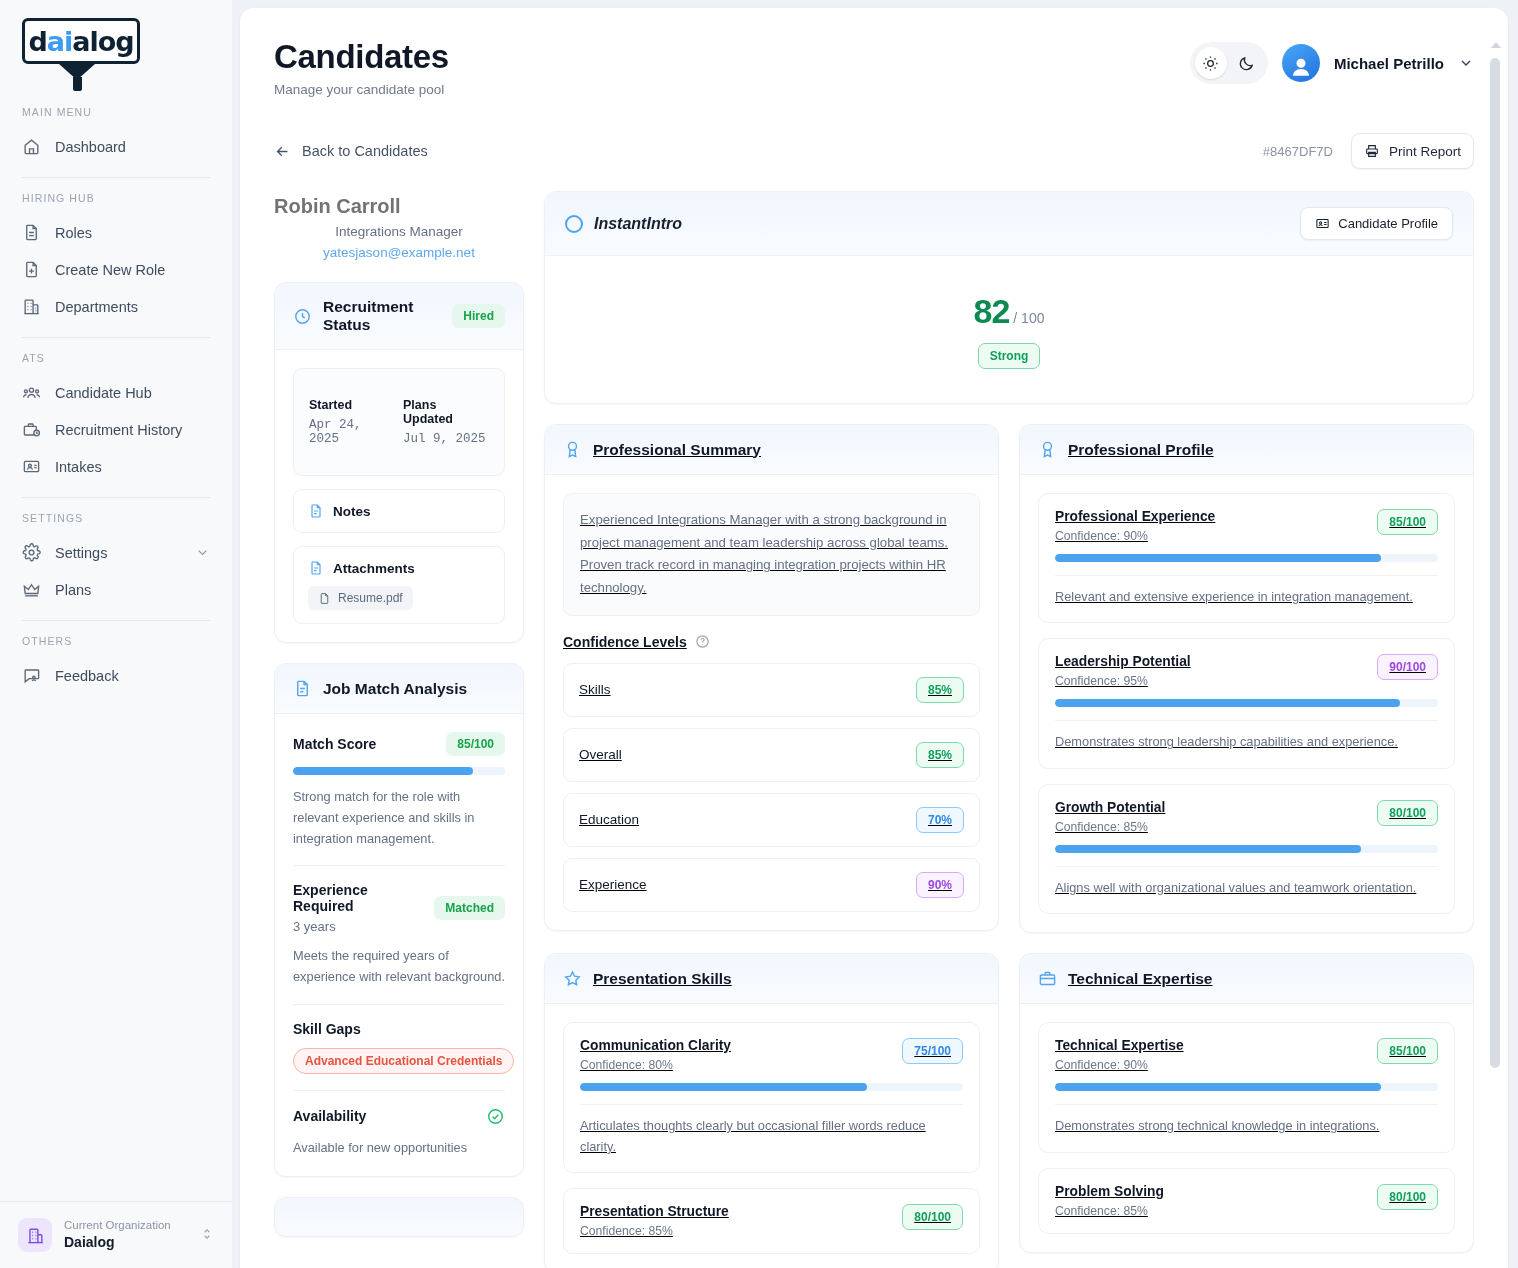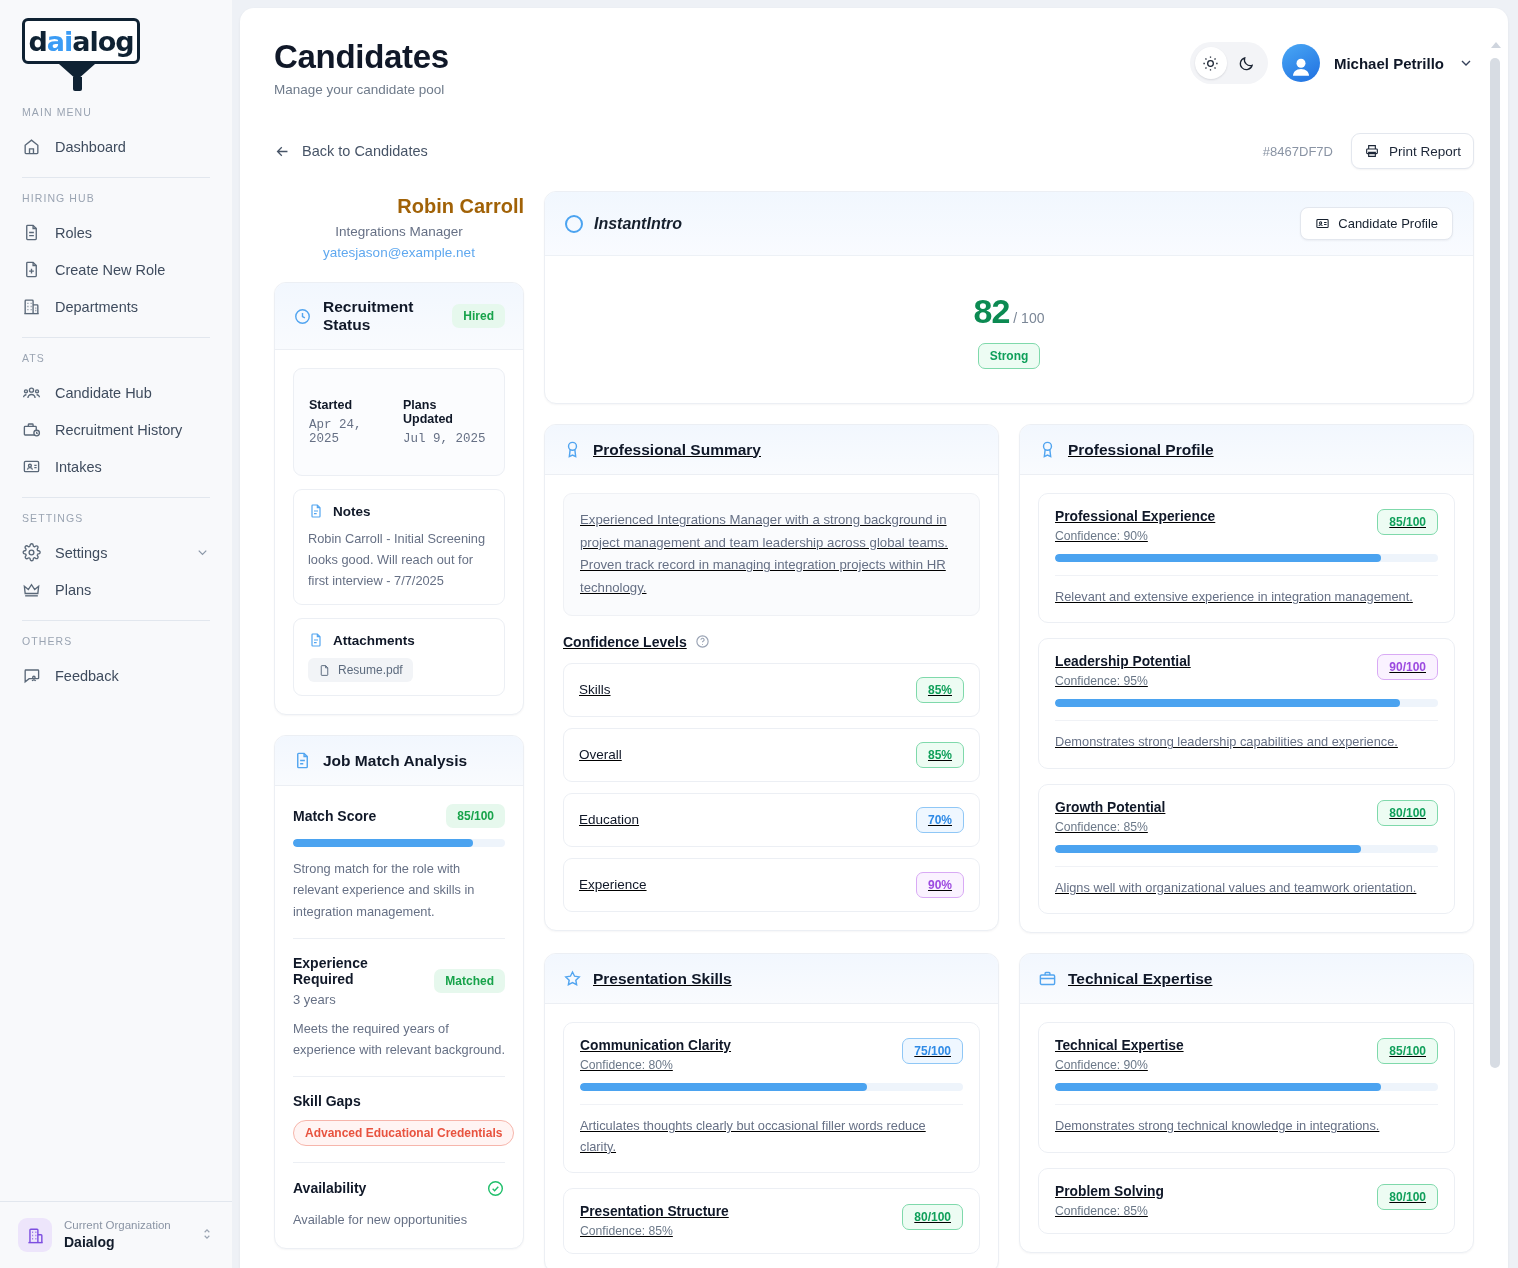--- a/index.html
+++ b/index.html
@@ -156,21 +156,21 @@
     padding: 15px 18px;
     background: linear-gradient(180deg,#f2f7fe 0%,#f9fbfe 100%);
     border-bottom: 1px solid #eceff4;
   }
   .card-head .hicon { color: #52a5f0; display: flex; }
   .card-head .hicon svg { width: 19px; height: 19px; display: block; }
   .card-title { font-size: 15.5px; font-weight: 700; color: #101828; }
   .card-body { padding: 18px; }
 
   
-  .cand-name { font-size: 20px; font-weight: 800; color: #a16207; text-align: right; }
+  .cand-name { font-size: 20px; font-weight: 800; color: #737373; text-align: left; }
   .cand-role { font-size: 13.5px; color: #667085; text-align: center; margin-top: 6px; }
   .cand-mail { font-size: 13.5px; color: #5fa8ef; text-align: center; margin-top: 6px; cursor: pointer; }
 
   .pill {
     display: inline-flex; align-items: center; justify-content: center;
     font-size: 12px; font-weight: 600; border-radius: 7px; padding: 5px 11px;
     white-space: nowrap;
   }
   .pill-green-soft { background: #e6f8ed; color: #17a34a; }
   .pill-green { background: #edfcf3; color: #0f9f5a; border: 1px solid #7fd9ab; }
@@ -538,21 +538,20 @@
                   <div class="mini-head">
                     <span class="micon">
                         <svg viewBox="0 0 24 24" fill="none" stroke="currentColor" stroke-width="1.8">
                           <path d="M14 3H7a1 1 0 0 0-1 1v16a1 1 0 0 0 1 1h10a1 1 0 0 0 1-1V7z"></path>
                           <path d="M14 3v4h4"></path>
                           <path d="M9 12h6M9 16h4"></path>
                         </svg>
                       </span>
                     <span class="mini-title">Notes</span>
                   </div>
-                  <div class="mini-text">Robin Carroll - Initial Screening looks good. Will reach out for first interview - 7/7/2025</div>
                 </div>
 
                 <div class="mini-card">
                   <div class="mini-head">
                     <span class="micon">
                         <svg viewBox="0 0 24 24" fill="none" stroke="currentColor" stroke-width="1.8">
                           <path d="M14 3H7a1 1 0 0 0-1 1v16a1 1 0 0 0 1 1h10a1 1 0 0 0 1-1V7z"></path>
                           <path d="M14 3v4h4"></path>
                           <path d="M9 12h6M9 16h4"></path>
                         </svg>

